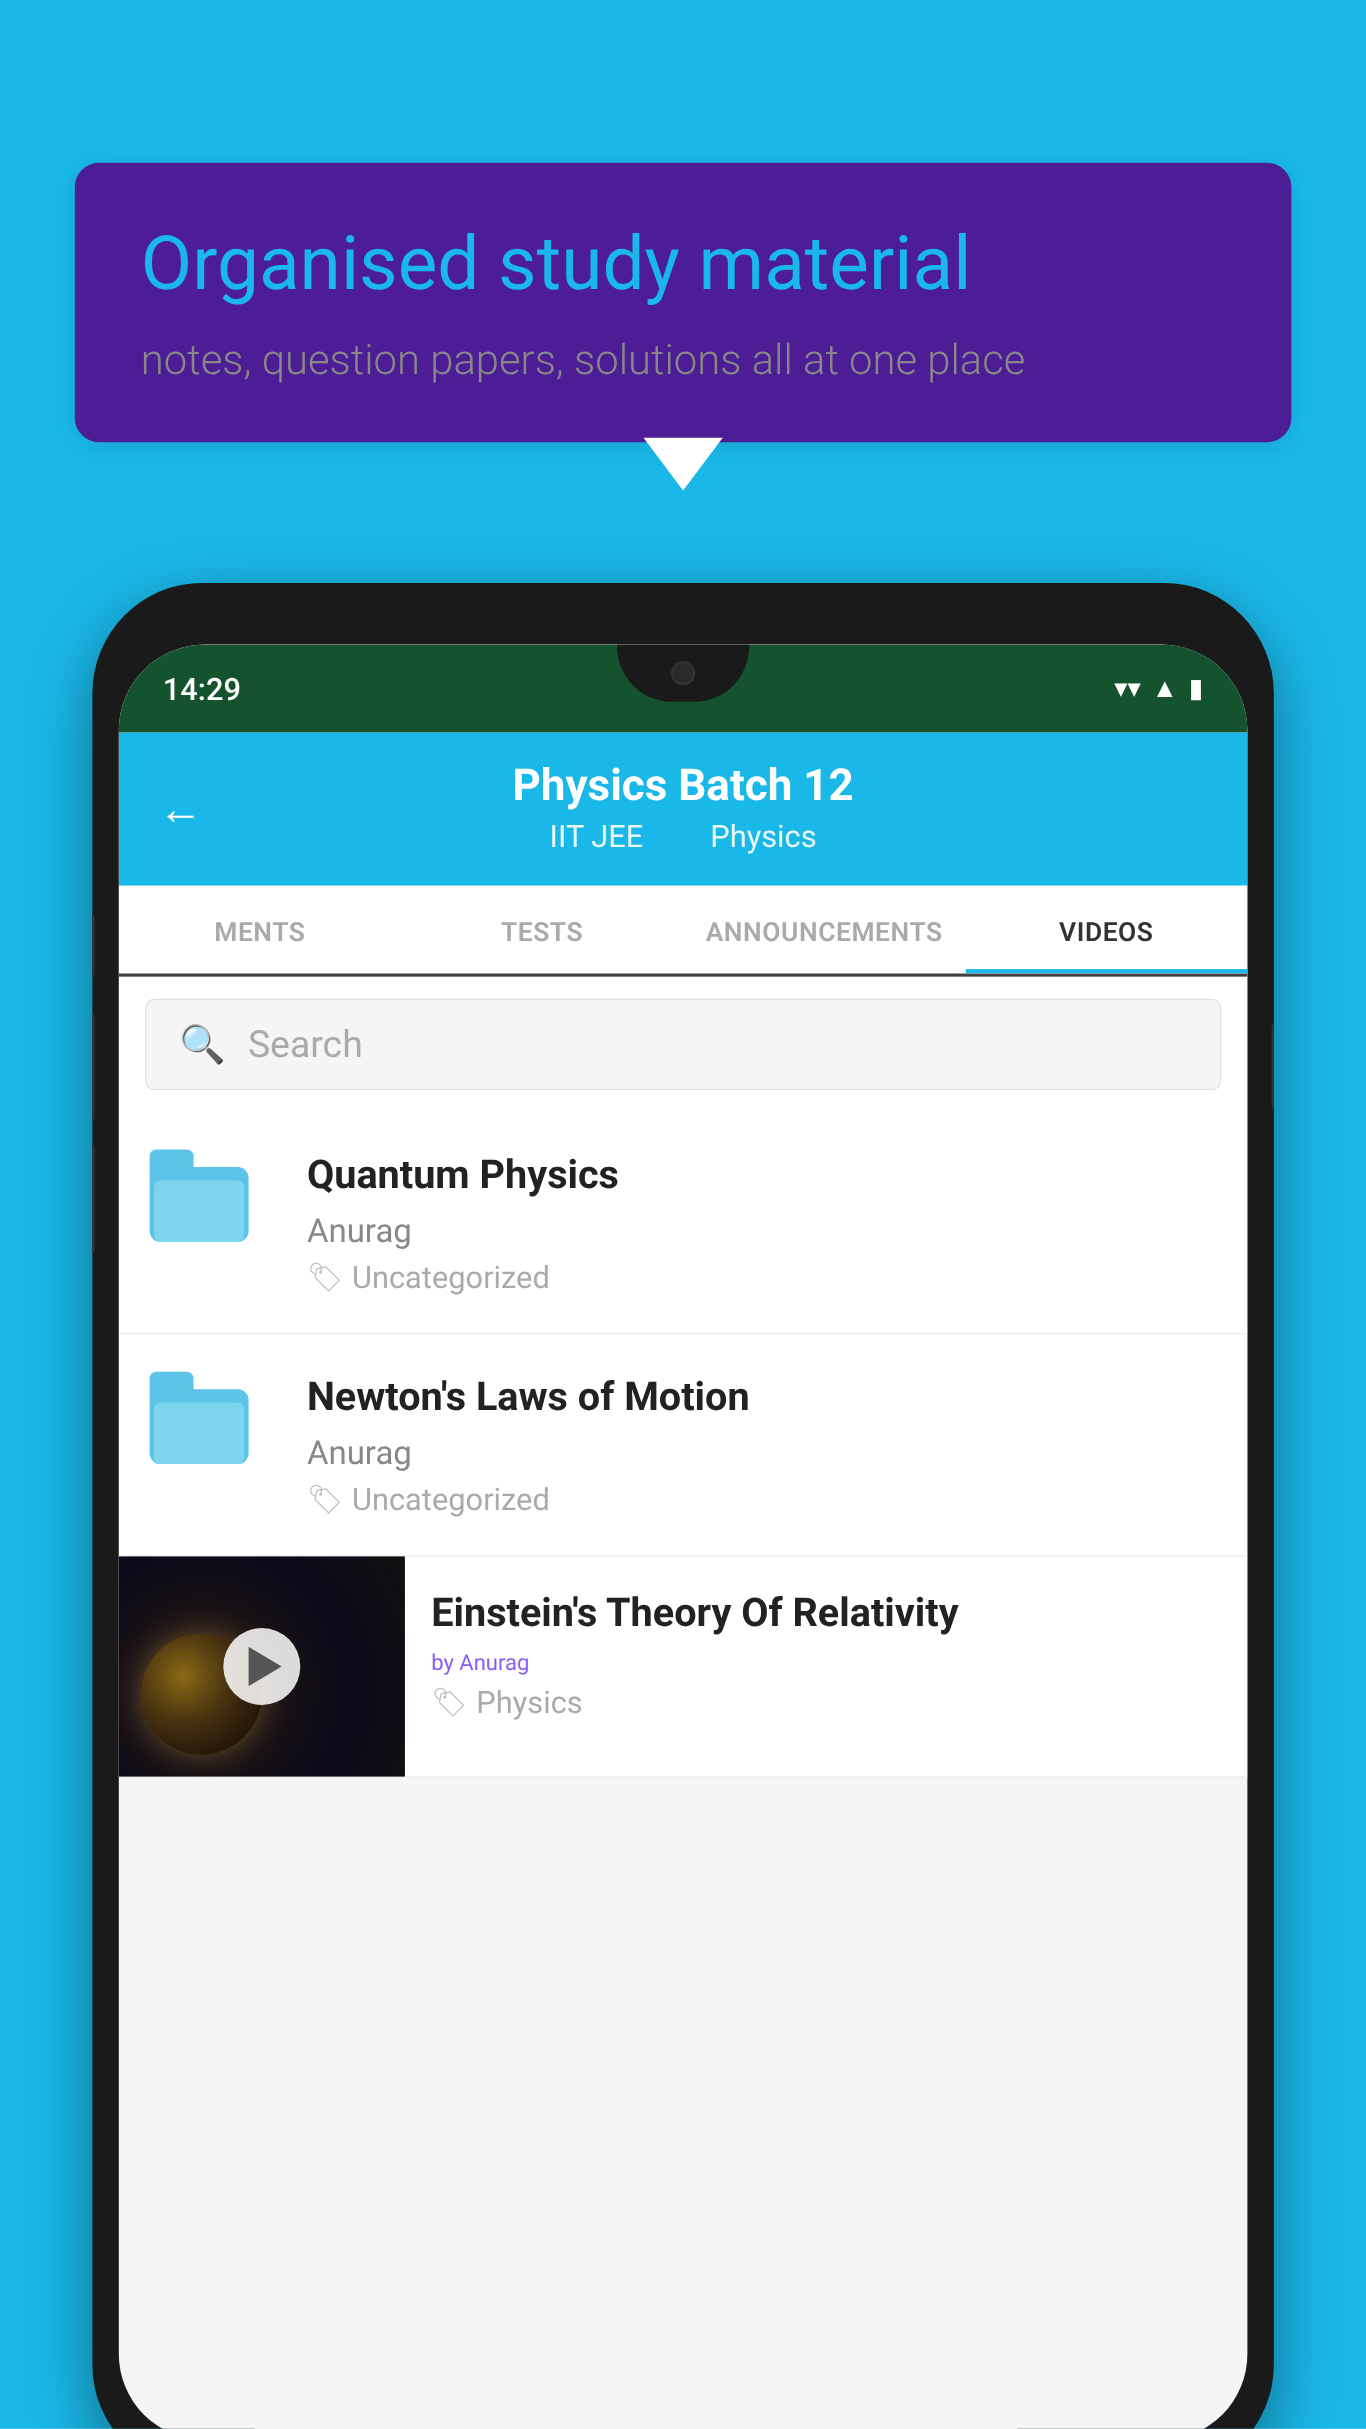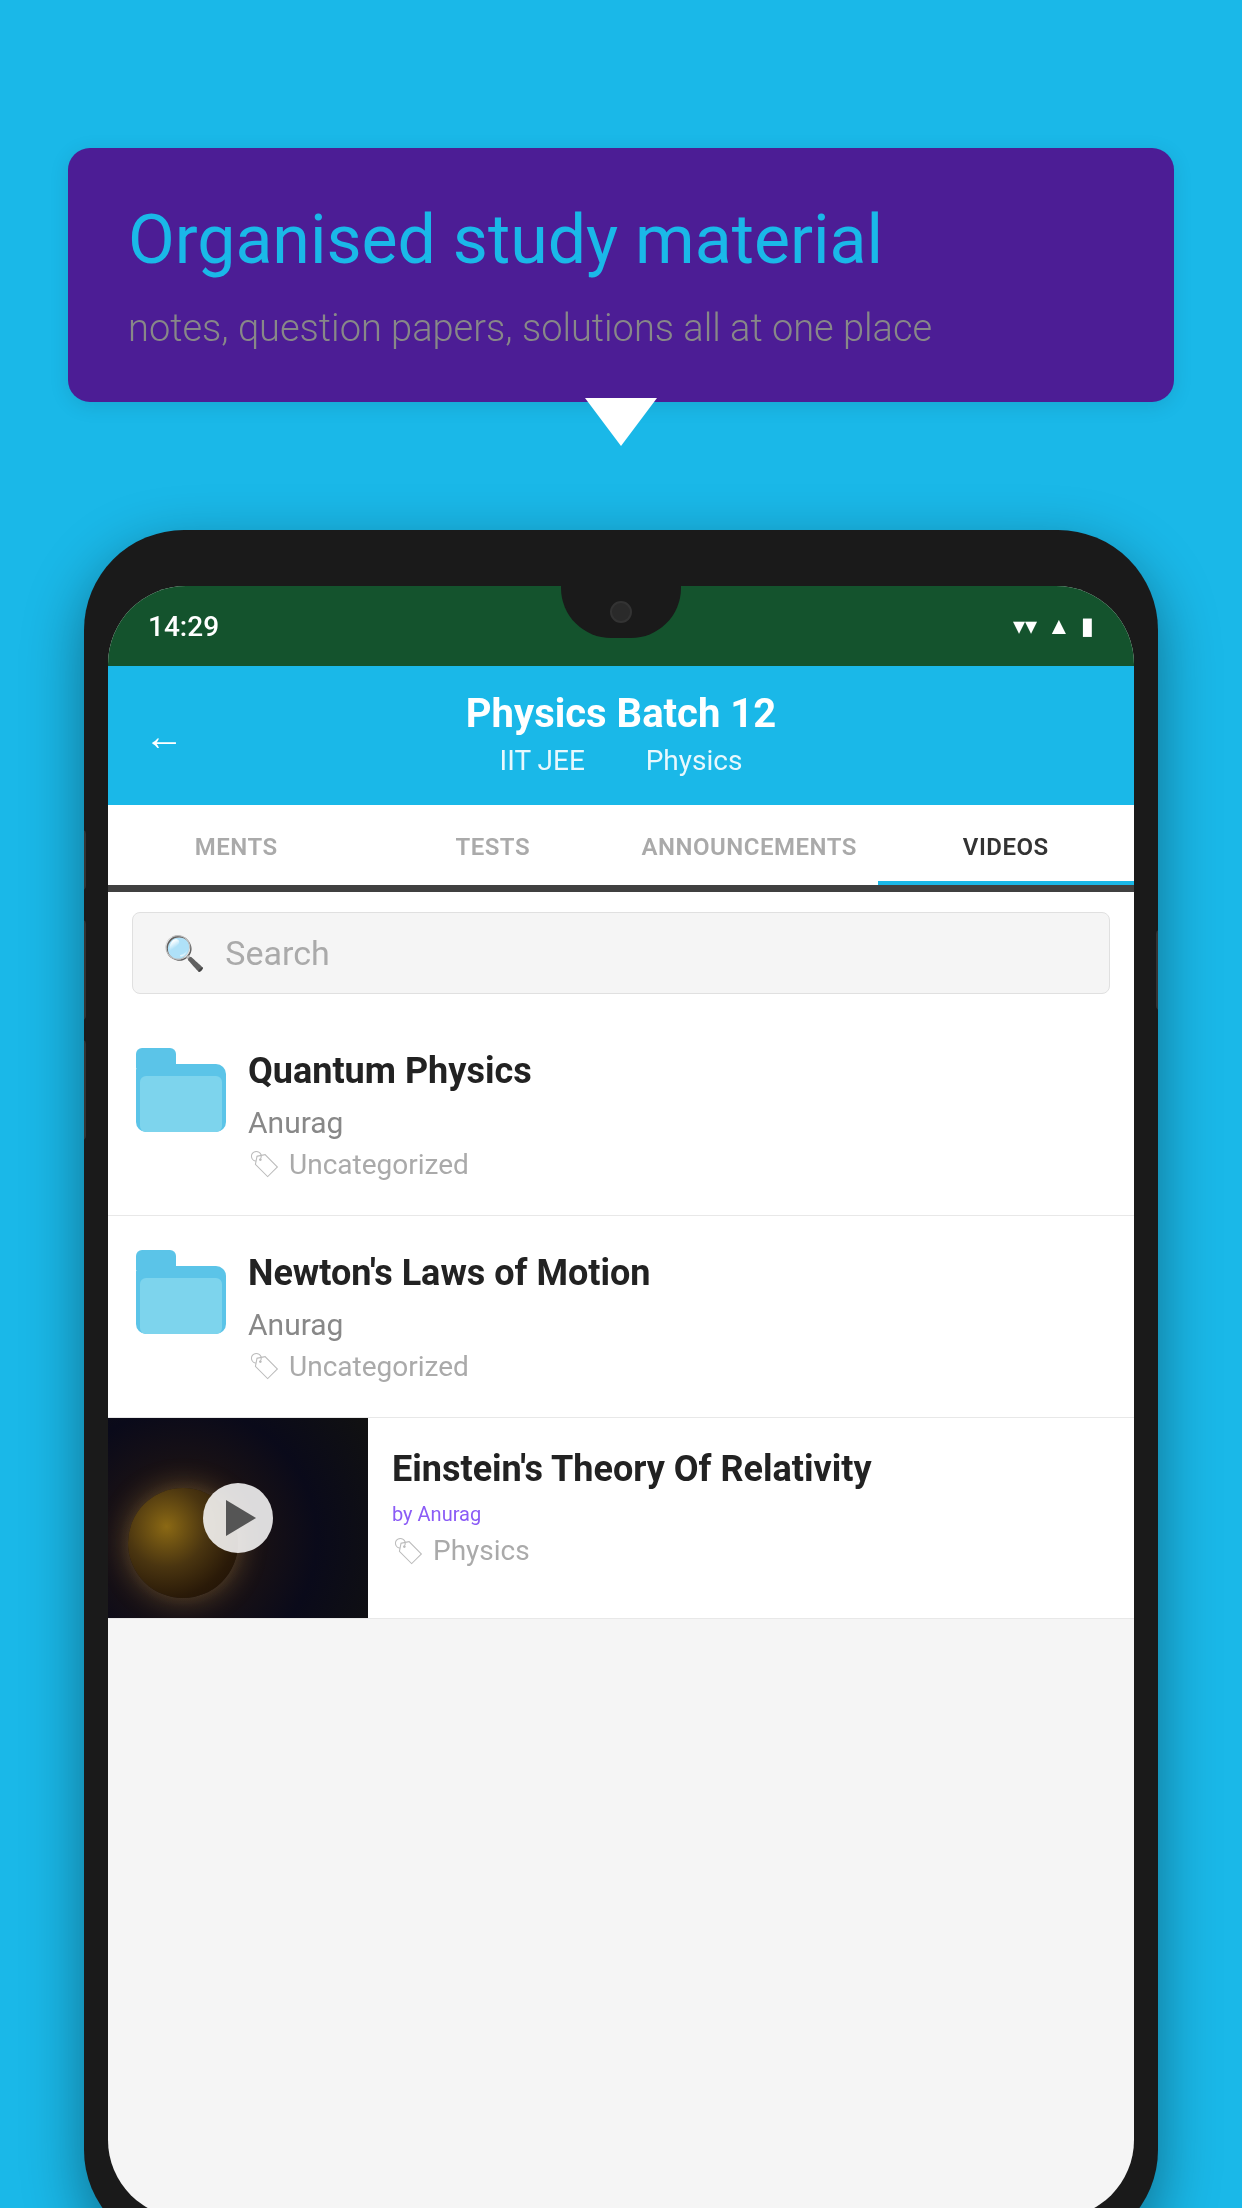--- a/index.html
+++ b/index.html
@@ -163,21 +163,21 @@
     }
 
     .header-subtitle span {
       margin: 0 10px;
     }
 
     
     .tab-bar {
       background: white;
       display: flex;
-      border-bottom: 7px solid #404040;
+      border-bottom: 3px solid #404040;
       overflow: hidden;
     }
 
     .tab-item {
       flex: 1;
       text-align: center;
       padding: 28px 8px 20px;
       font-size: 24px;
       font-weight: 600;
       color: #aaa;
@@ -249,21 +249,21 @@
     
     .video-list {
       background: white;
     }
 
     .video-item {
       display: flex;
       align-items: flex-start;
       padding: 34px 28px;
       border-bottom: 1px solid #e8e8e8;
-      gap: 12px;
+      gap: 43px;
     }
 
     .video-icon-container {
       width: 100px;
       flex-shrink: 0;
       padding-top: 4px;
     }
 
     .folder-icon {
       width: 90px;

